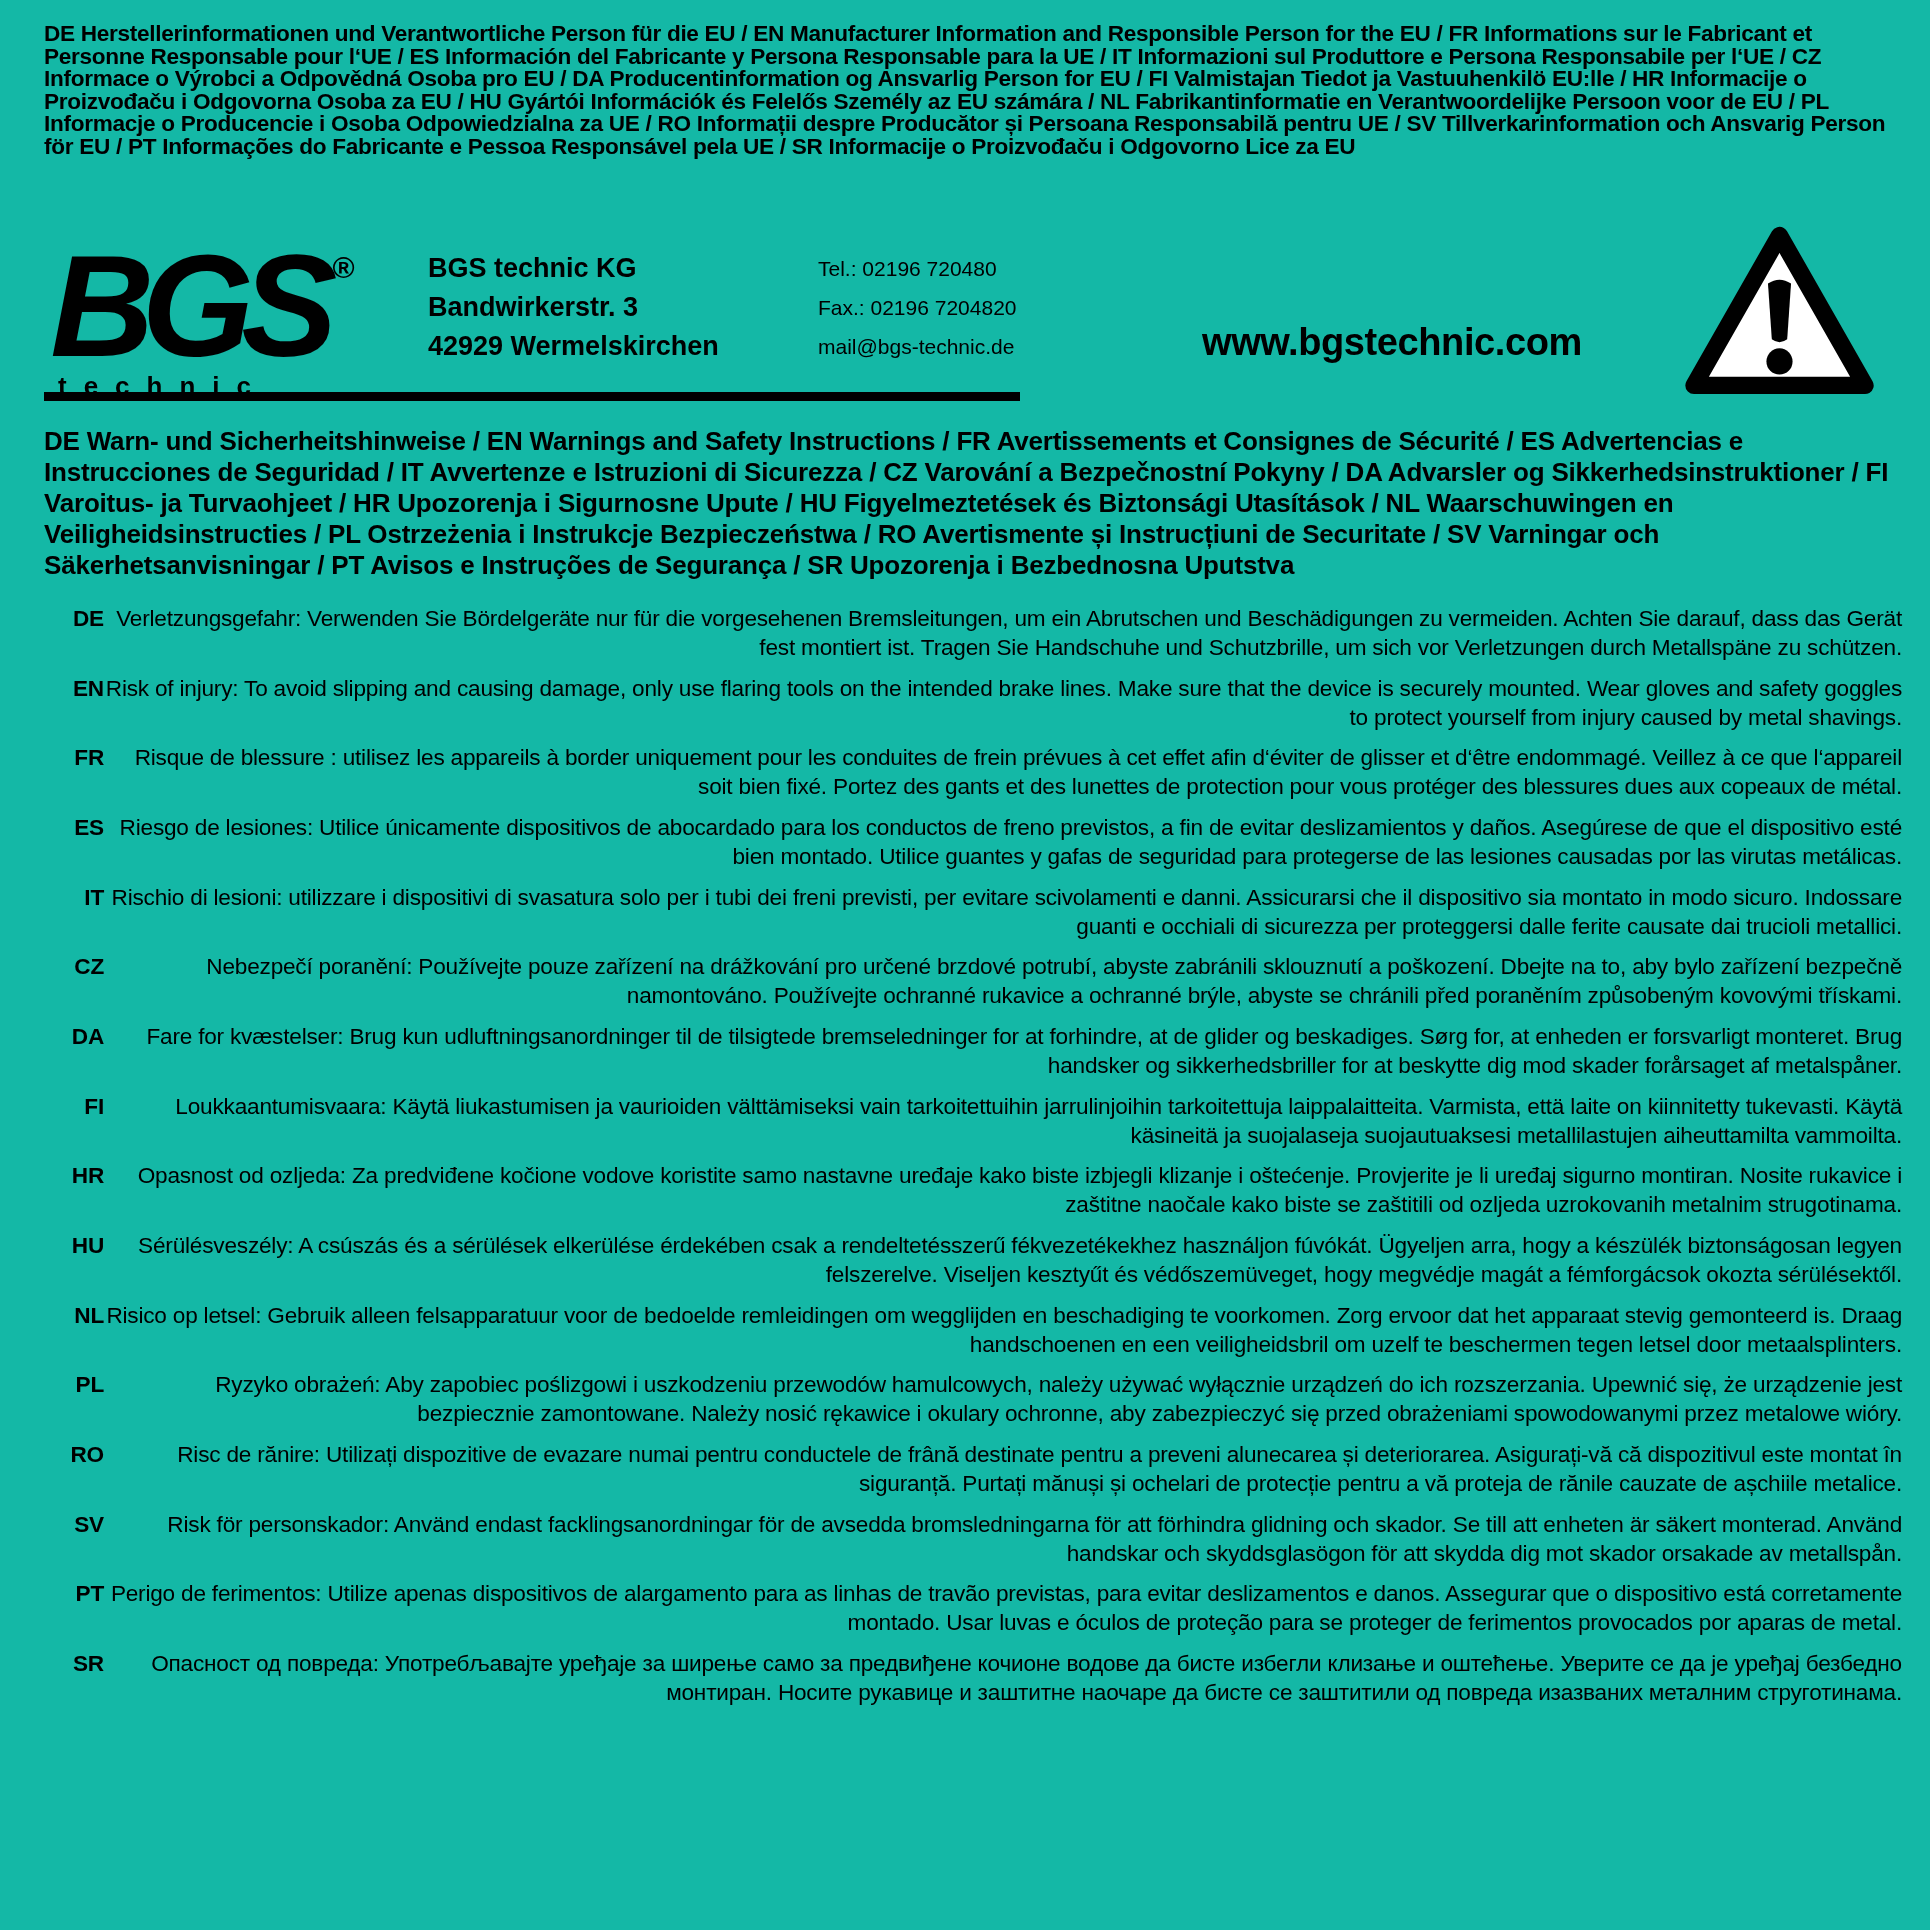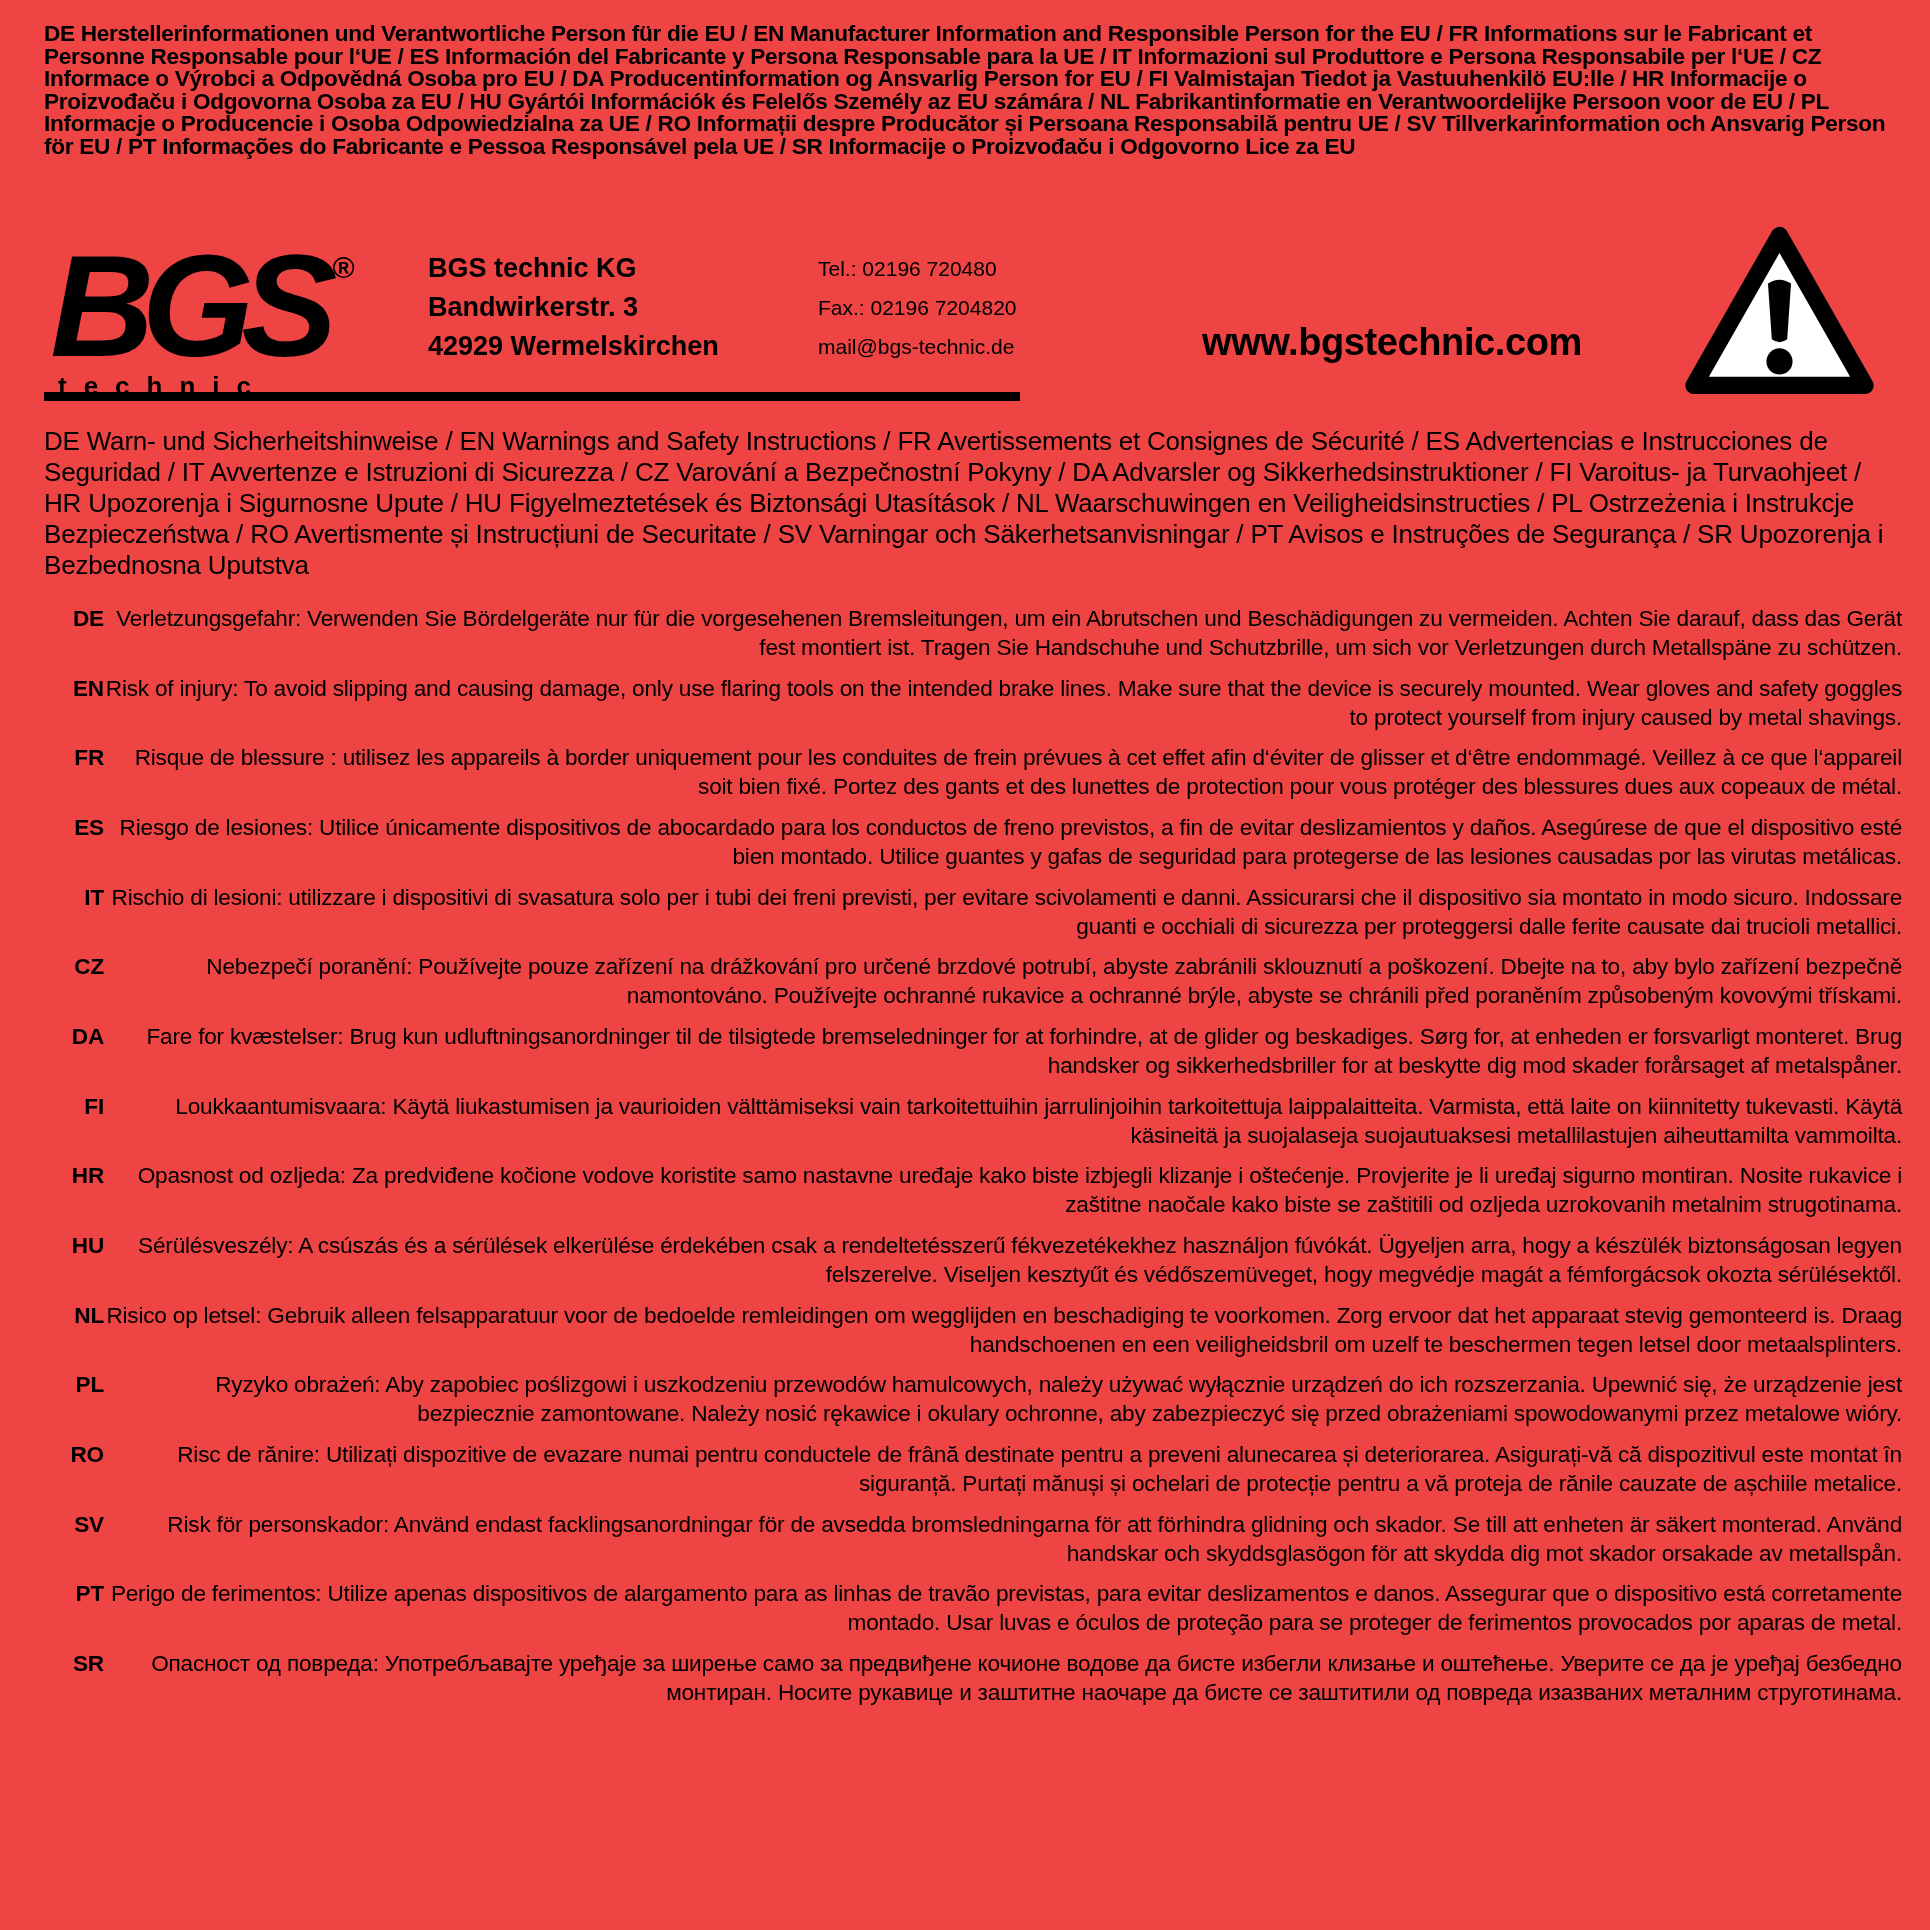--- a/index.html
+++ b/index.html
@@ -6,21 +6,21 @@
   html, body { background: #ffffff; }
   body {
     width: 1930px; height: 1930px;
     font-family: "Liberation Sans", sans-serif;
     color: #000;
   }
   .page {
     position: relative;
     width: 1930px; height: 1930px;
     padding: 23px 28px 0 44px;
-    background: #ef4444;
+    background: #14b8a6;
     overflow: hidden;
   }
   .top-header {
     font-weight: bold;
     font-size: 22.6px;
     line-height: 22.6px;
     letter-spacing: -0.3px;
     text-align: left;
   }
   .brand-row {
@@ -56,21 +56,21 @@
   .addr-col { position: absolute; left: 384px; top: 90px; font-size: 27px; line-height: 39px; font-weight: bold; }
   .contact-col { position: absolute; left: 774px; top: 90px; font-size: 21px; line-height: 39px; }
   .website {
     position: absolute; left: 1130px; top: 162px;
     font-size: 38px; font-weight: bold; letter-spacing: -0.4px; margin-left: 28px;
   }
   .warning-sign { position: absolute; left: 1639px; top: 65px; width: 193px; height: 173px; }
   .rule { width: 976px; height: 9.3px; background: #000; }
   .section-heading {
     margin-top: 25px;
-    font-weight: normal;
+    font-weight: bold;
     font-size: 26px;
     line-height: 31px;
     letter-spacing: -0.2px;
   }
   .warnings { margin-top: 23px; text-align: right; }
   .warning-row {
     display: flex;
     font-size: 22.6px;
     line-height: 29px;
     letter-spacing: -0.2px;

